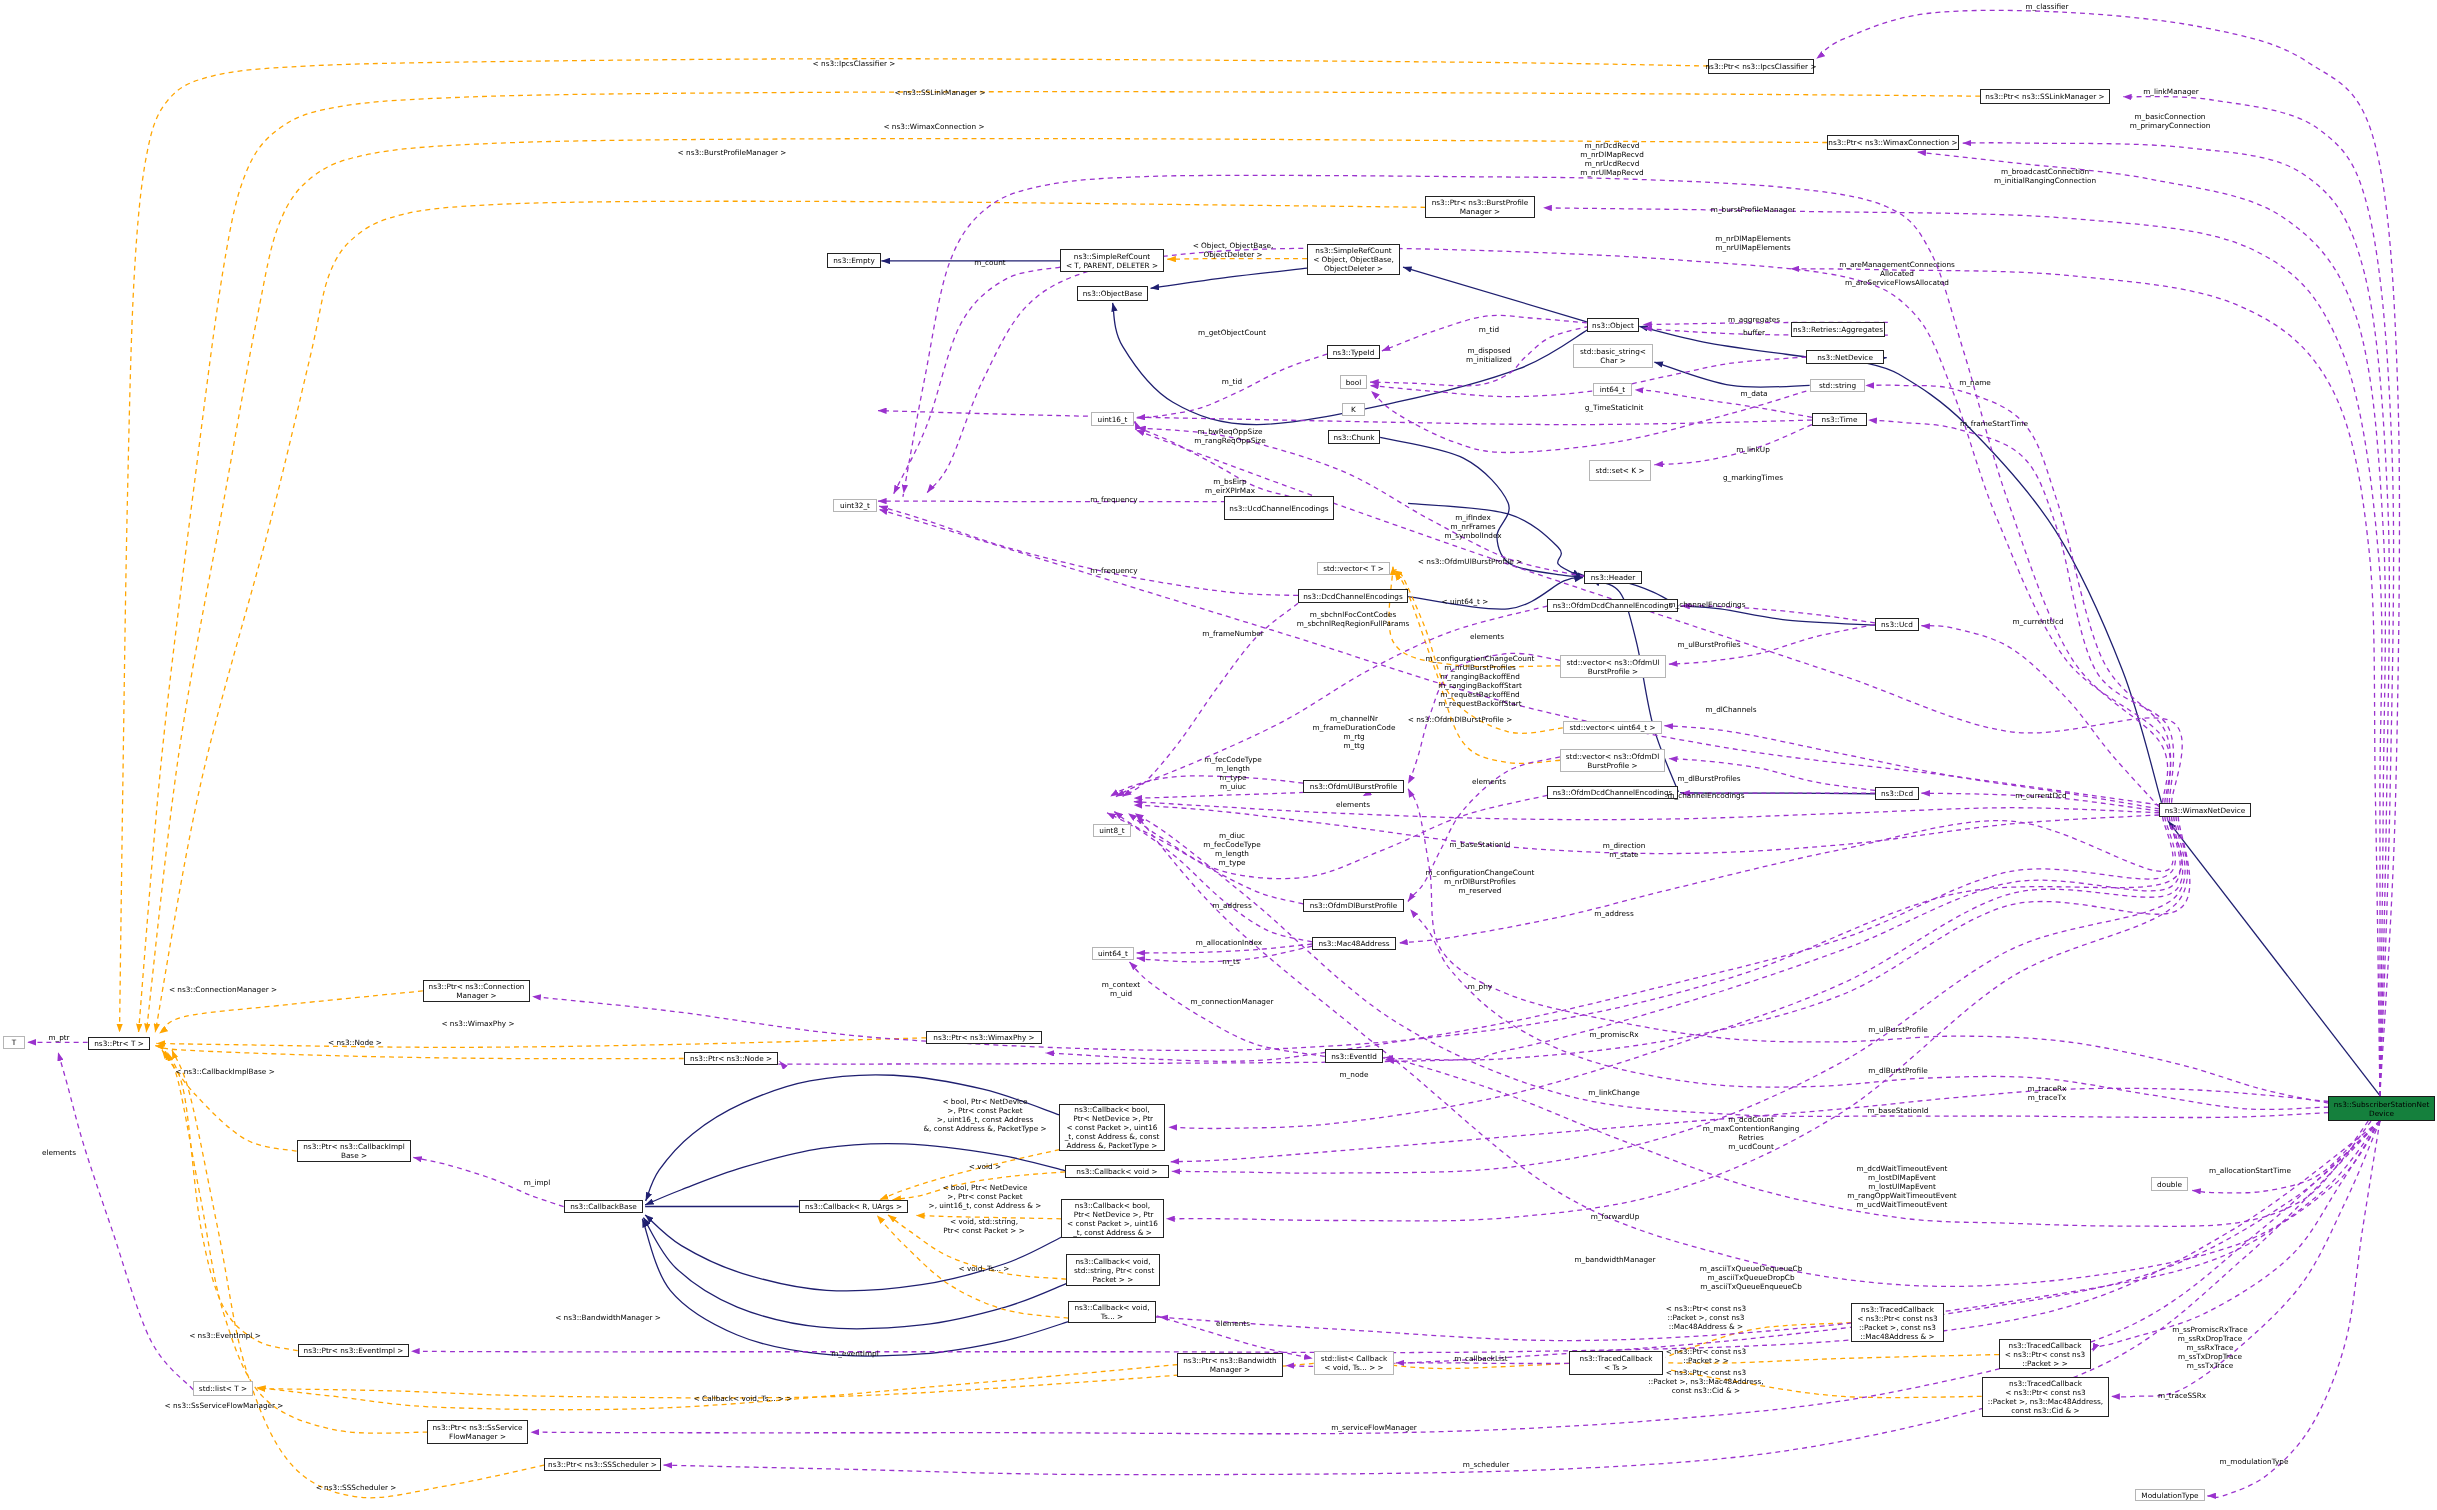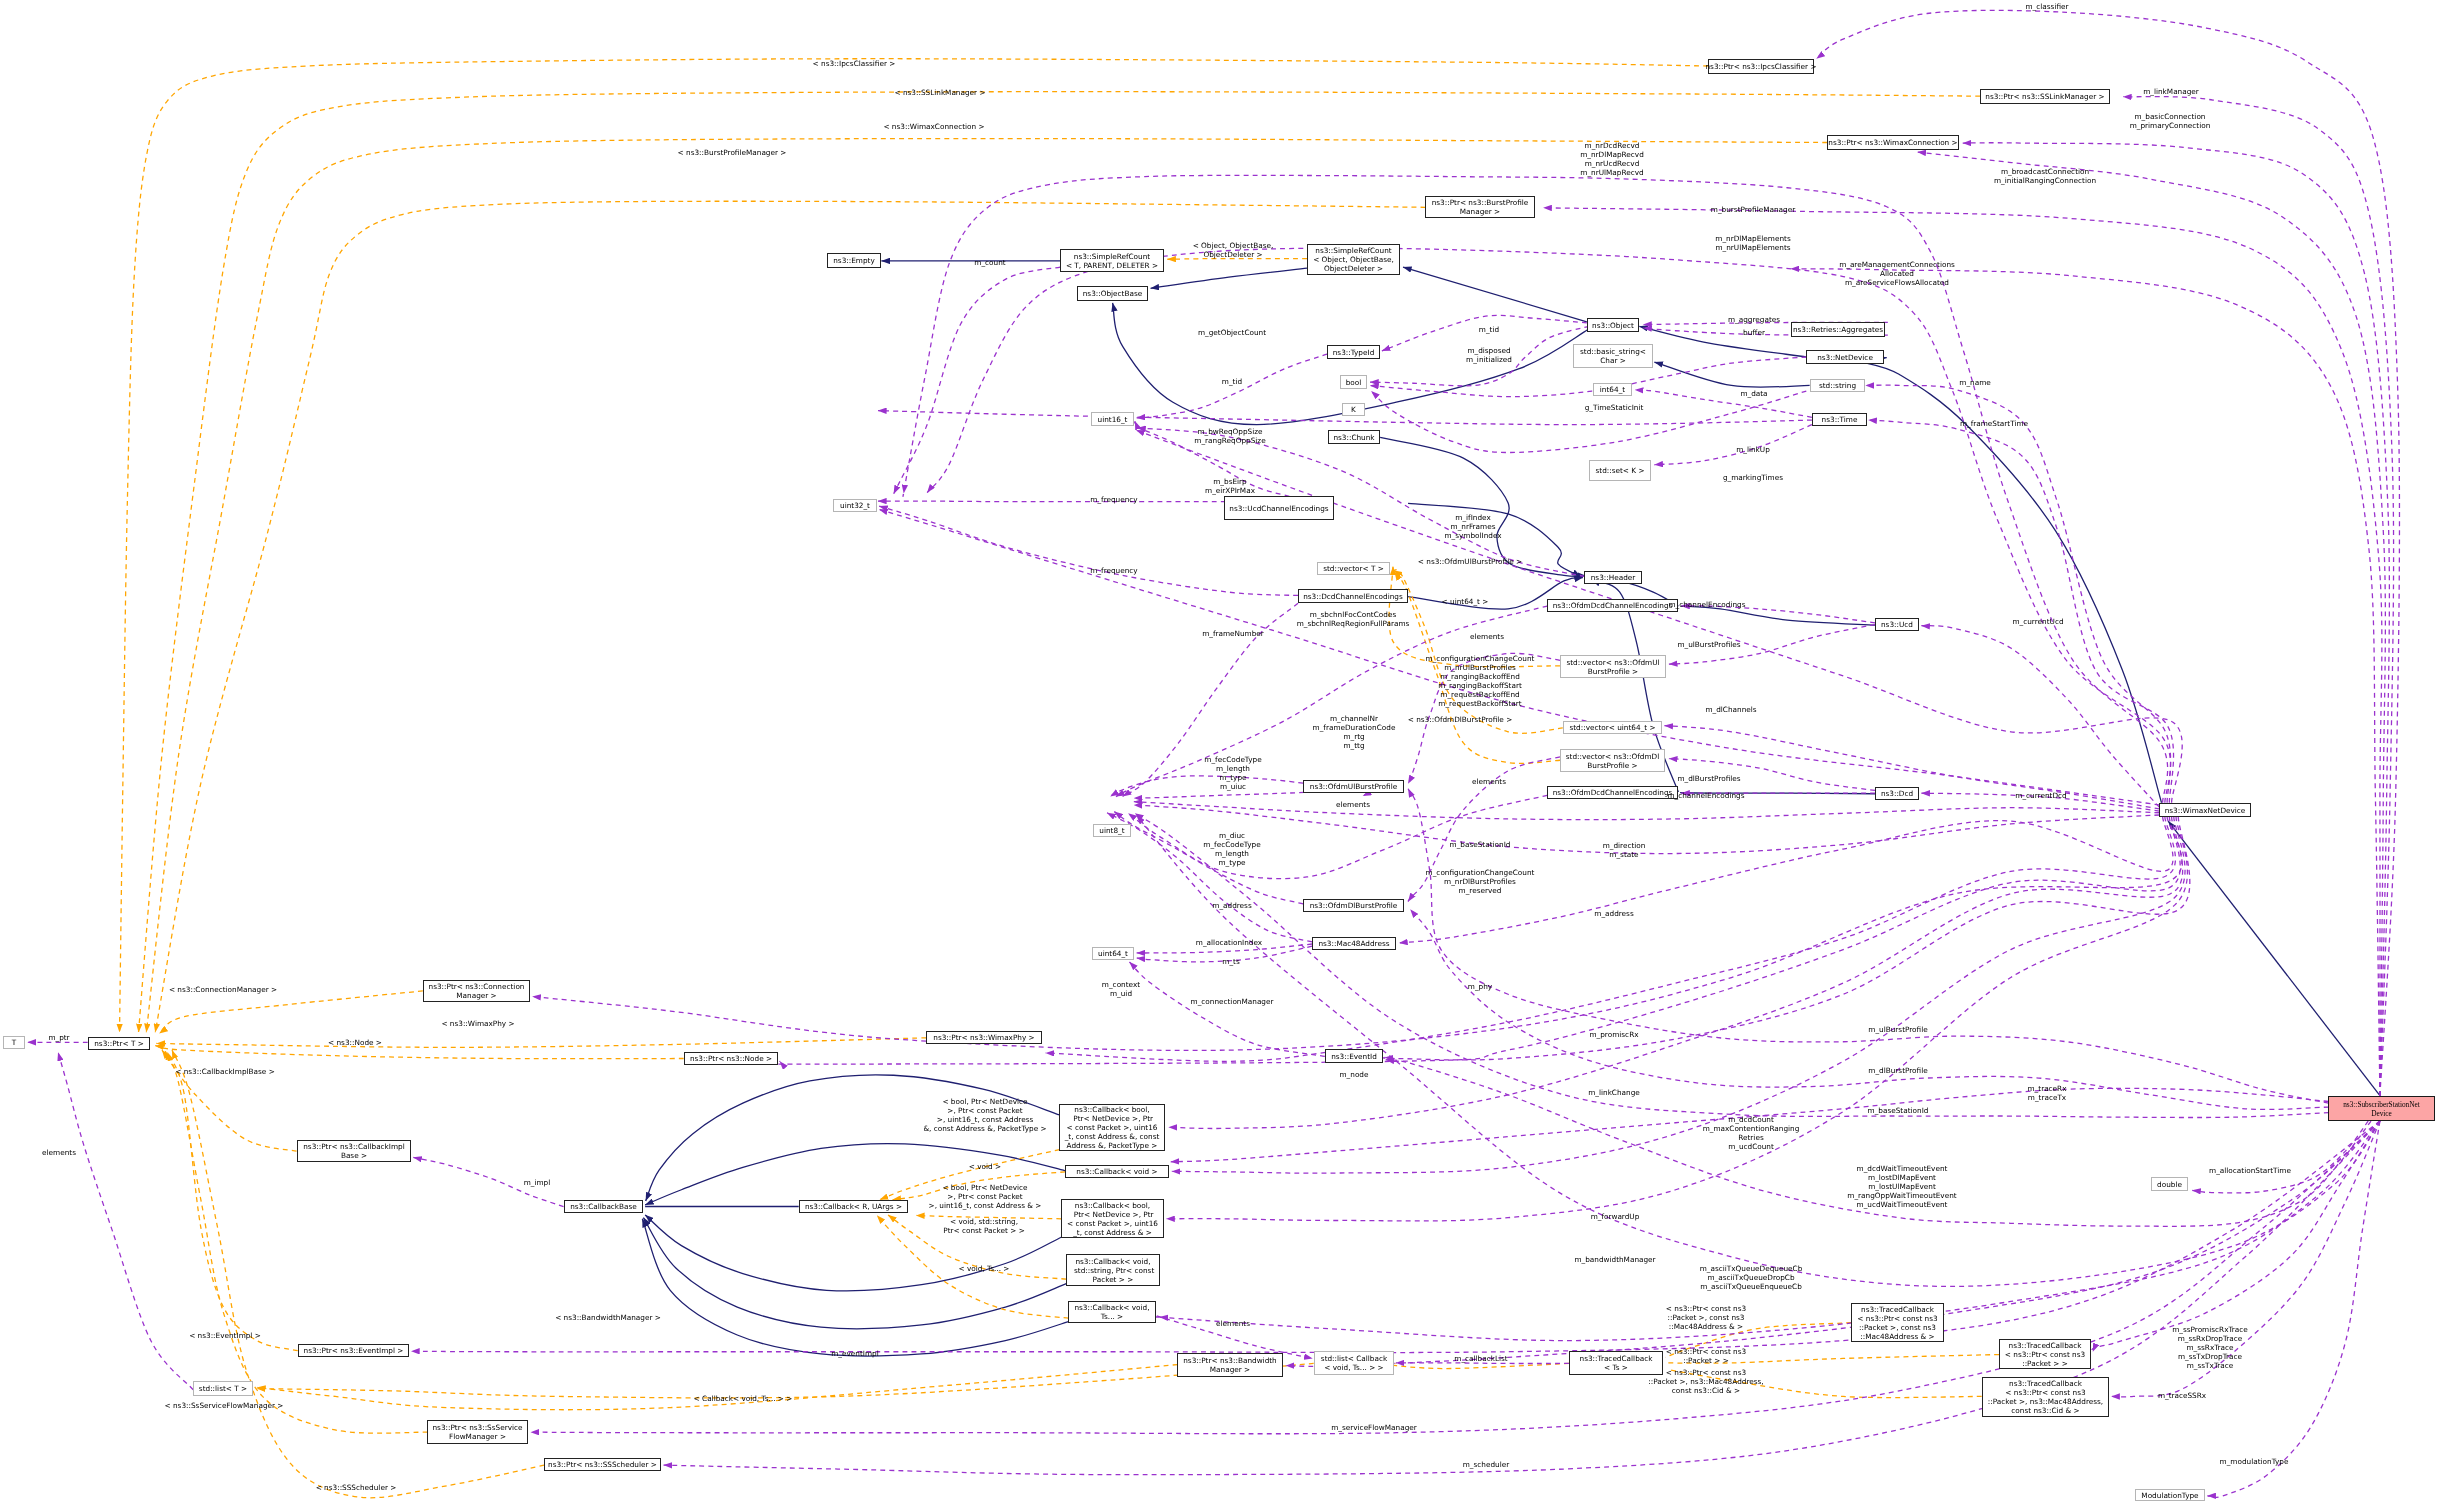--- a/index.html
+++ b/index.html
@@ -5,21 +5,21 @@
 <style>
 html,body{margin:0;padding:0;background:#fff;}
 #canvas{position:relative;width:2438px;height:1511px;background:#fff;overflow:hidden;
   font-family:"DejaVu Sans",sans-serif;}
 svg#gsvg{position:absolute;left:0;top:0;width:2438px;height:1511px;overflow:visible;}
 .nb{position:absolute;box-sizing:border-box;display:flex;align-items:center;justify-content:center;
   text-align:center;font-family:"DejaVu Sans",sans-serif;font-size:7.3px;line-height:9px;color:#000;
   background:#fff;white-space:pre;letter-spacing:0;}
 .nb.thick{border:0.9px solid #232323;}
 .nb.light{border:0.7px solid #b5b5b5;}
-.nb.current{background:#fca5a5;border:1px solid #1a1a1a;font-family:Liberation Serif, serif;}
+.nb.current{background:#15803d;border:1px solid #1a1a1a;}
 .el{position:absolute;font-family:"DejaVu Sans",sans-serif;font-size:7.3px;line-height:9px;color:#000;
   text-align:center;white-space:pre;transform:translate(-50%,-50%);pointer-events:none;}
 .el.lf{text-align:center;}
 </style>
 </head>
 <body>
 
 <div id="canvas">
 <svg id="gsvg" viewBox="0 0 4365 2705">
 <defs>

